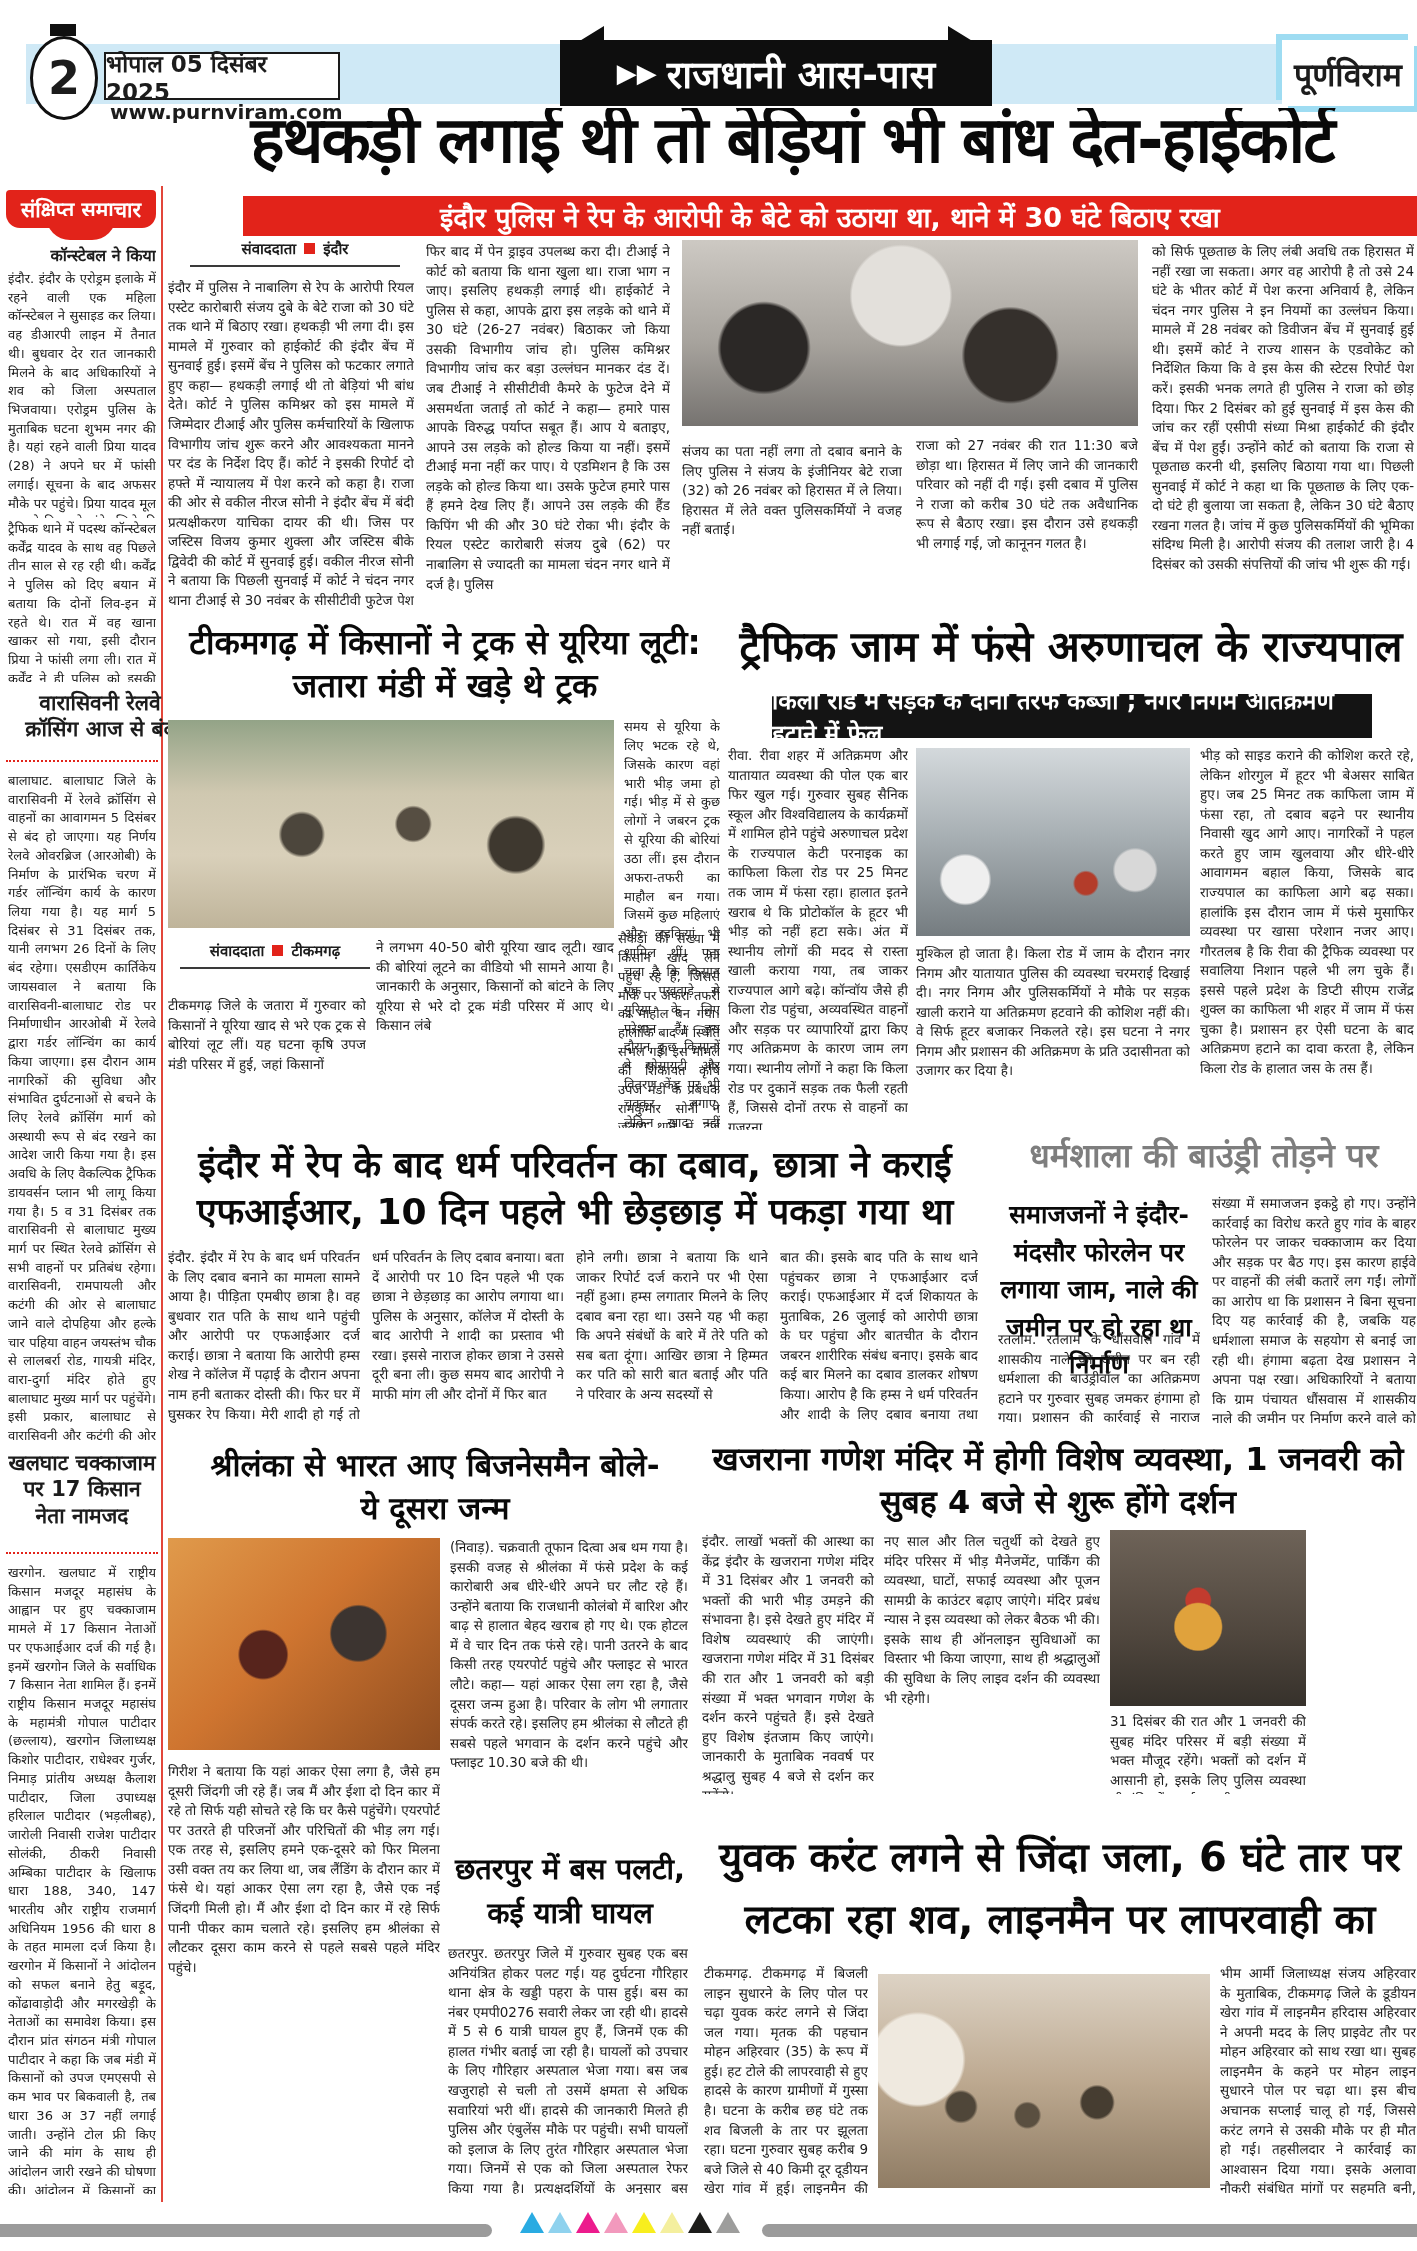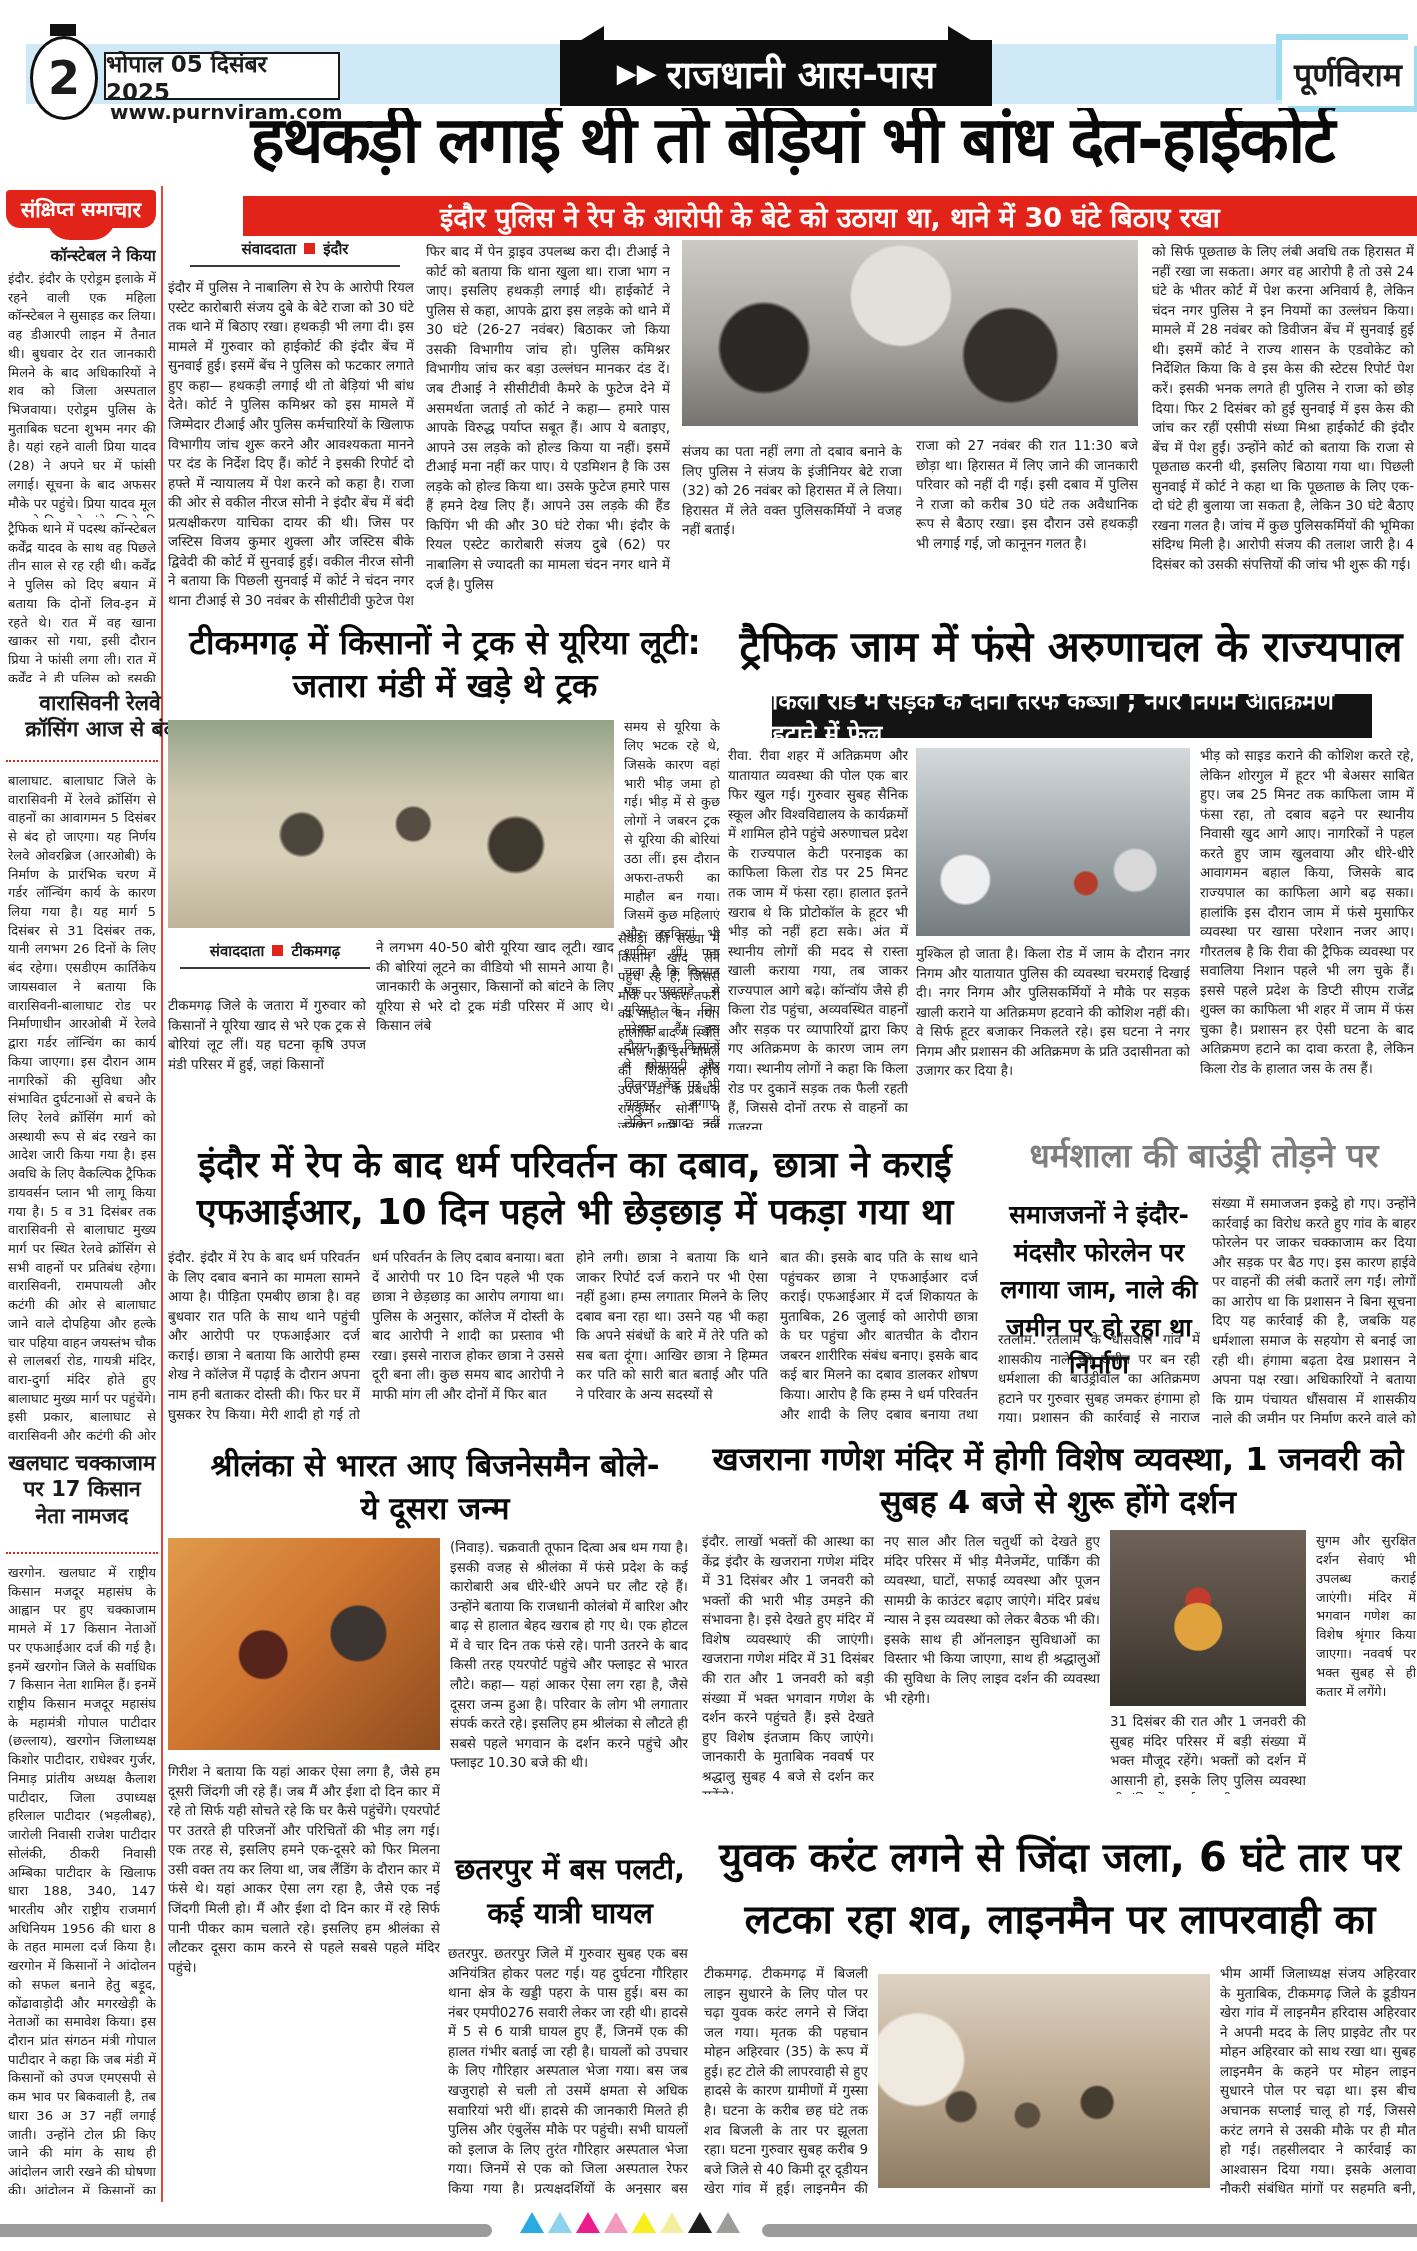--- a/index.html
+++ b/index.html
@@ -177,21 +177,20 @@
   <div class="abs headline" style="left:200px;top:1444px;width:470px;height:88px;font-size:31px;line-height:1.4;">श्रीलंका से भारत आए बिजनेसमैन बोले- ये दूसरा जन्म</div>
   <div class="abs photo ph-srilanka" style="left:168px;top:1538px;width:272px;height:212px;"></div>
   <div class="abs bt" style="left:450px;top:1538px;width:238px;height:298px;">(निवाड़). चक्रवाती तूफान दित्वा अब थम गया है। इसकी वजह से श्रीलंका में फंसे प्रदेश के कई कारोबारी अब धीरे-धीरे अपने घर लौट रहे हैं। उन्होंने बताया कि राजधानी कोलंबो में बारिश और बाढ़ से हालात बेहद खराब हो गए थे। एक होटल में वे चार दिन तक फंसे रहे। पानी उतरने के बाद किसी तरह एयरपोर्ट पहुंचे और फ्लाइट से भारत लौटे। कहा— यहां आकर ऐसा लग रहा है, जैसे दूसरा जन्म हुआ है। परिवार के लोग भी लगातार संपर्क करते रहे। इसलिए हम श्रीलंका से लौटते ही सबसे पहले भगवान के दर्शन करने पहुंचे और फ्लाइट 10.30 बजे की थी।</div>
   <div class="abs bt" style="left:168px;top:1762px;width:272px;height:432px;">गिरीश ने बताया कि यहां आकर ऐसा लगा है, जैसे हम दूसरी जिंदगी जी रहे हैं। जब मैं और ईशा दो दिन कार में रहे तो सिर्फ यही सोचते रहे कि घर कैसे पहुंचेंगे। एयरपोर्ट पर उतरते ही परिजनों और परिचितों की भीड़ लग गई। एक तरह से, इसलिए हमने एक-दूसरे को फिर मिलना उसी वक्त तय कर लिया था, जब लैंडिंग के दौरान कार में फंसे थे। यहां आकर ऐसा लग रहा है, जैसे एक नई जिंदगी मिली हो। मैं और ईशा दो दिन कार में रहे सिर्फ पानी पीकर काम चलाते रहे। इसलिए हम श्रीलंका से लौटकर दूसरा काम करने से पहले सबसे पहले मंदिर पहुंचे।</div>
 
   <div class="abs headline" style="left:700px;top:1438px;width:716px;height:84px;font-size:32px;line-height:1.35;">खजराना गणेश मंदिर में होगी विशेष व्यवस्था, 1 जनवरी को सुबह 4 बजे से शुरू होंगे दर्शन</div>
   <div class="abs bt" style="left:702px;top:1532px;width:172px;height:262px;">इंदौर. लाखों भक्तों की आस्था का केंद्र इंदौर के खजराना गणेश मंदिर में 31 दिसंबर और 1 जनवरी को भक्तों की भारी भीड़ उमड़ने की संभावना है। इसे देखते हुए मंदिर में विशेष व्यवस्थाएं की जाएंगी। खजराना गणेश मंदिर में 31 दिसंबर की रात और 1 जनवरी को बड़ी संख्या में भक्त भगवान गणेश के दर्शन करने पहुंचते हैं। इसे देखते हुए विशेष इंतजाम किए जाएंगे। जानकारी के मुताबिक नववर्ष पर श्रद्धालु सुबह 4 बजे से दर्शन कर सकेंगे।</div>
   <div class="abs bt" style="left:884px;top:1532px;width:216px;height:262px;">नए साल और तिल चतुर्थी को देखते हुए मंदिर परिसर में भीड़ मैनेजमेंट, पार्किंग की व्यवस्था, घाटों, सफाई व्यवस्था और पूजन सामग्री के काउंटर बढ़ाए जाएंगे। मंदिर प्रबंध न्यास ने इस व्यवस्था को लेकर बैठक भी की। इसके साथ ही ऑनलाइन सुविधाओं का विस्तार भी किया जाएगा, साथ ही श्रद्धालुओं की सुविधा के लिए लाइव दर्शन की व्यवस्था भी रहेगी।</div>
   <div class="abs photo ph-temple" style="left:1110px;top:1530px;width:196px;height:176px;"></div>
   <div class="abs bt" style="left:1110px;top:1712px;width:196px;height:82px;">31 दिसंबर की रात और 1 जनवरी की सुबह मंदिर परिसर में बड़ी संख्या में भक्त मौजूद रहेंगे। भक्तों को दर्शन में आसानी हो, इसके लिए पुलिस व्यवस्था भी मंदिर में लगाई जाएगी।</div>
-  <div class="abs bt" style="left:1316px;top:1532px;width:100px;height:262px;font-size:13px;">सुगम और सुरक्षित दर्शन सेवाएं भी उपलब्ध कराई जाएंगी। मंदिर में भगवान गणेश का विशेष श्रृंगार किया जाएगा। नववर्ष पर भक्त सुबह से ही कतार में लगेंगे।</div>
 
   <div class="abs headline" style="left:452px;top:1848px;width:236px;height:88px;font-size:29px;line-height:1.5;">छतरपुर में बस पलटी, कई यात्री घायल</div>
   <div class="abs bt" style="left:448px;top:1944px;width:240px;height:250px;">छतरपुर. छतरपुर जिले में गुरुवार सुबह एक बस अनियंत्रित होकर पलट गई। यह दुर्घटना गौरिहार थाना क्षेत्र के खड्डी पहरा के पास हुई। बस का नंबर एमपी0276 सवारी लेकर जा रही थी। हादसे में 5 से 6 यात्री घायल हुए हैं, जिनमें एक की हालत गंभीर बताई जा रही है। घायलों को उपचार के लिए गौरिहार अस्पताल भेजा गया। बस जब खजुराहो से चली तो उसमें क्षमता से अधिक सवारियां भरी थीं। हादसे की जानकारी मिलते ही पुलिस और एंबुलेंस मौके पर पहुंची। सभी घायलों को इलाज के लिए तुरंत गौरिहार अस्पताल भेजा गया। जिनमें से एक को जिला अस्पताल रेफर किया गया है। प्रत्यक्षदर्शियों के अनुसार बस चालक ने तेज रफ्तार में अचानक ब्रेक लगाए, जिससे बस अनियंत्रित होकर पलट गई। पुलिस ने बस चालक के खिलाफ मामला दर्ज कर जांच शुरू कर दी है। यात्रियों ने बीमा राशि और मुआवजे की मांग भी की है।</div>
 
   <div class="abs headline" style="left:704px;top:1826px;width:712px;height:128px;font-size:40px;line-height:1.55;">युवक करंट लगने से जिंदा जला, 6 घंटे तार पर लटका रहा शव, लाइनमैन पर लापरवाही का आरोप, ग्रामीणों ने सड़क जाम किया</div>
   <div class="abs bt" style="left:704px;top:1964px;width:164px;height:232px;">टीकमगढ़. टीकमगढ़ में बिजली लाइन सुधारने के लिए पोल पर चढ़ा युवक करंट लगने से जिंदा जल गया। मृतक की पहचान मोहन अहिरवार (35) के रूप में हुई। हट टोले की लापरवाही से हुए हादसे के कारण ग्रामीणों में गुस्सा है। घटना के करीब छह घंटे तक शव बिजली के तार पर झूलता रहा। घटना गुरुवार सुबह करीब 9 बजे जिले से 40 किमी दूर दूडीयन खेरा गांव में हुई। लाइनमैन की लापरवाही के कारण हुई मौत से नाराज ग्रामीणों ने शव रखकर चक्काजाम कर दिया।</div>
   <div class="abs photo ph-crowd" style="left:878px;top:1974px;width:332px;height:214px;"></div>
   <div class="abs bt" style="left:1220px;top:1964px;width:196px;height:232px;">भीम आर्मी जिलाध्यक्ष संजय अहिरवार के मुताबिक, टीकमगढ़ जिले के डूडीयन खेरा गांव में लाइनमैन हरिदास अहिरवार ने अपनी मदद के लिए प्राइवेट तौर पर मोहन अहिरवार को साथ रखा था। सुबह लाइनमैन के कहने पर मोहन लाइन सुधारने पोल पर चढ़ा था। इस बीच अचानक सप्लाई चालू हो गई, जिससे करंट लगने से उसकी मौके पर ही मौत हो गई। तहसीलदार ने कार्रवाई का आश्वासन दिया गया। इसके अलावा नौकरी संबंधित मांगों पर सहमति बनी, तब जाकर मामला शांत हुआ और शव को पोस्टमार्टम के लिए भेजा गया।</div>
 
   <div class="abs strip" style="left:0;top:2224px;width:492px;border-radius:0 7px 7px 0;"></div>

